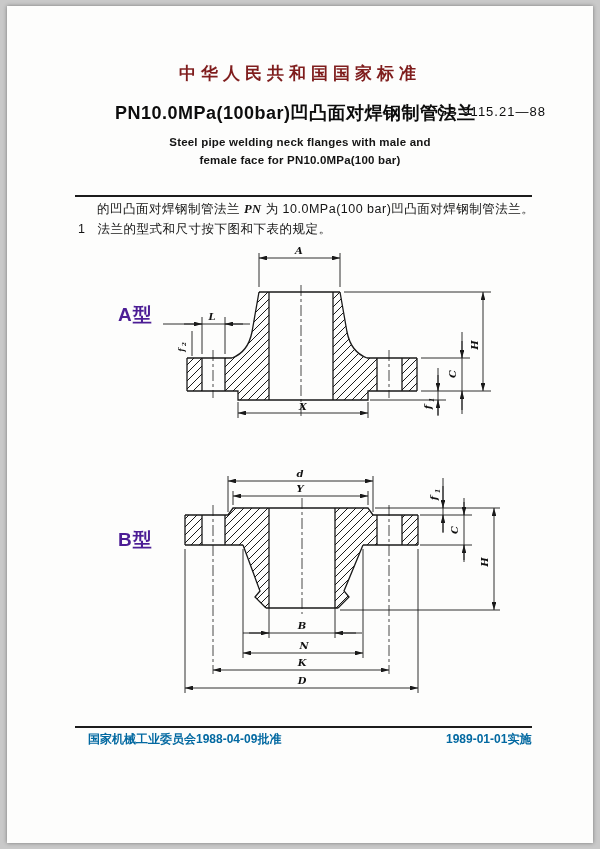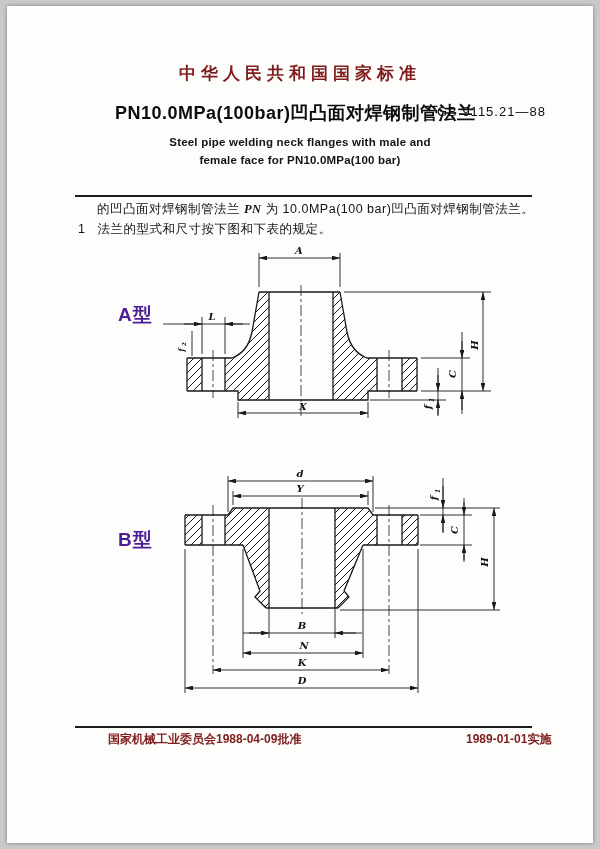--- a/index.html
+++ b/index.html
@@ -9,21 +9,21 @@
   .abs{position:absolute;}
   .ctr{left:0;right:0;text-align:center;}
   .cjk-title{font-weight:bold;font-size:17px;letter-spacing:5px;color:#7f1d1d;}
   .main-title{font-weight:bold;font-size:18px;color:#0d0d0d;letter-spacing:.5px;}
   .std-code{font-weight:normal;font-size:13px;color:#0d0d0d;letter-spacing:1px;}
   .en-title{font-weight:bold;font-size:11.5px;color:#141414;letter-spacing:.2px;}
   .rule{background:#1c1c1c;}
   .bodytext{font-size:12.5px;color:#141414;letter-spacing:.5px;}
   .bodytext i{font-family:"Liberation Serif",serif;font-weight:bold;}
   .figlabel{font-weight:bold;font-size:19px;color:#4c1d95;letter-spacing:1px;}
-  .foot{font-weight:bold;font-size:12px;color:#7f1d1d;margin-left:20px;}
+  .foot{font-weight:bold;font-size:12px;color:#0369a1;}
   svg text{font-family:"DejaVu Serif","Liberation Serif",serif;font-style:italic;font-weight:bold;fill:#111;}
   svg .ln{stroke:#1a1a1a;stroke-width:1.3;fill:none;}
   svg .dim{stroke:#1a1a1a;stroke-width:.9;fill:none;}
   svg .cl{stroke:#1a1a1a;stroke-width:.8;fill:none;stroke-dasharray:11 3 3 3;}
 </style>
 </head>
 <body>
 
 <div id="stage">
   <div id="paper"></div>

